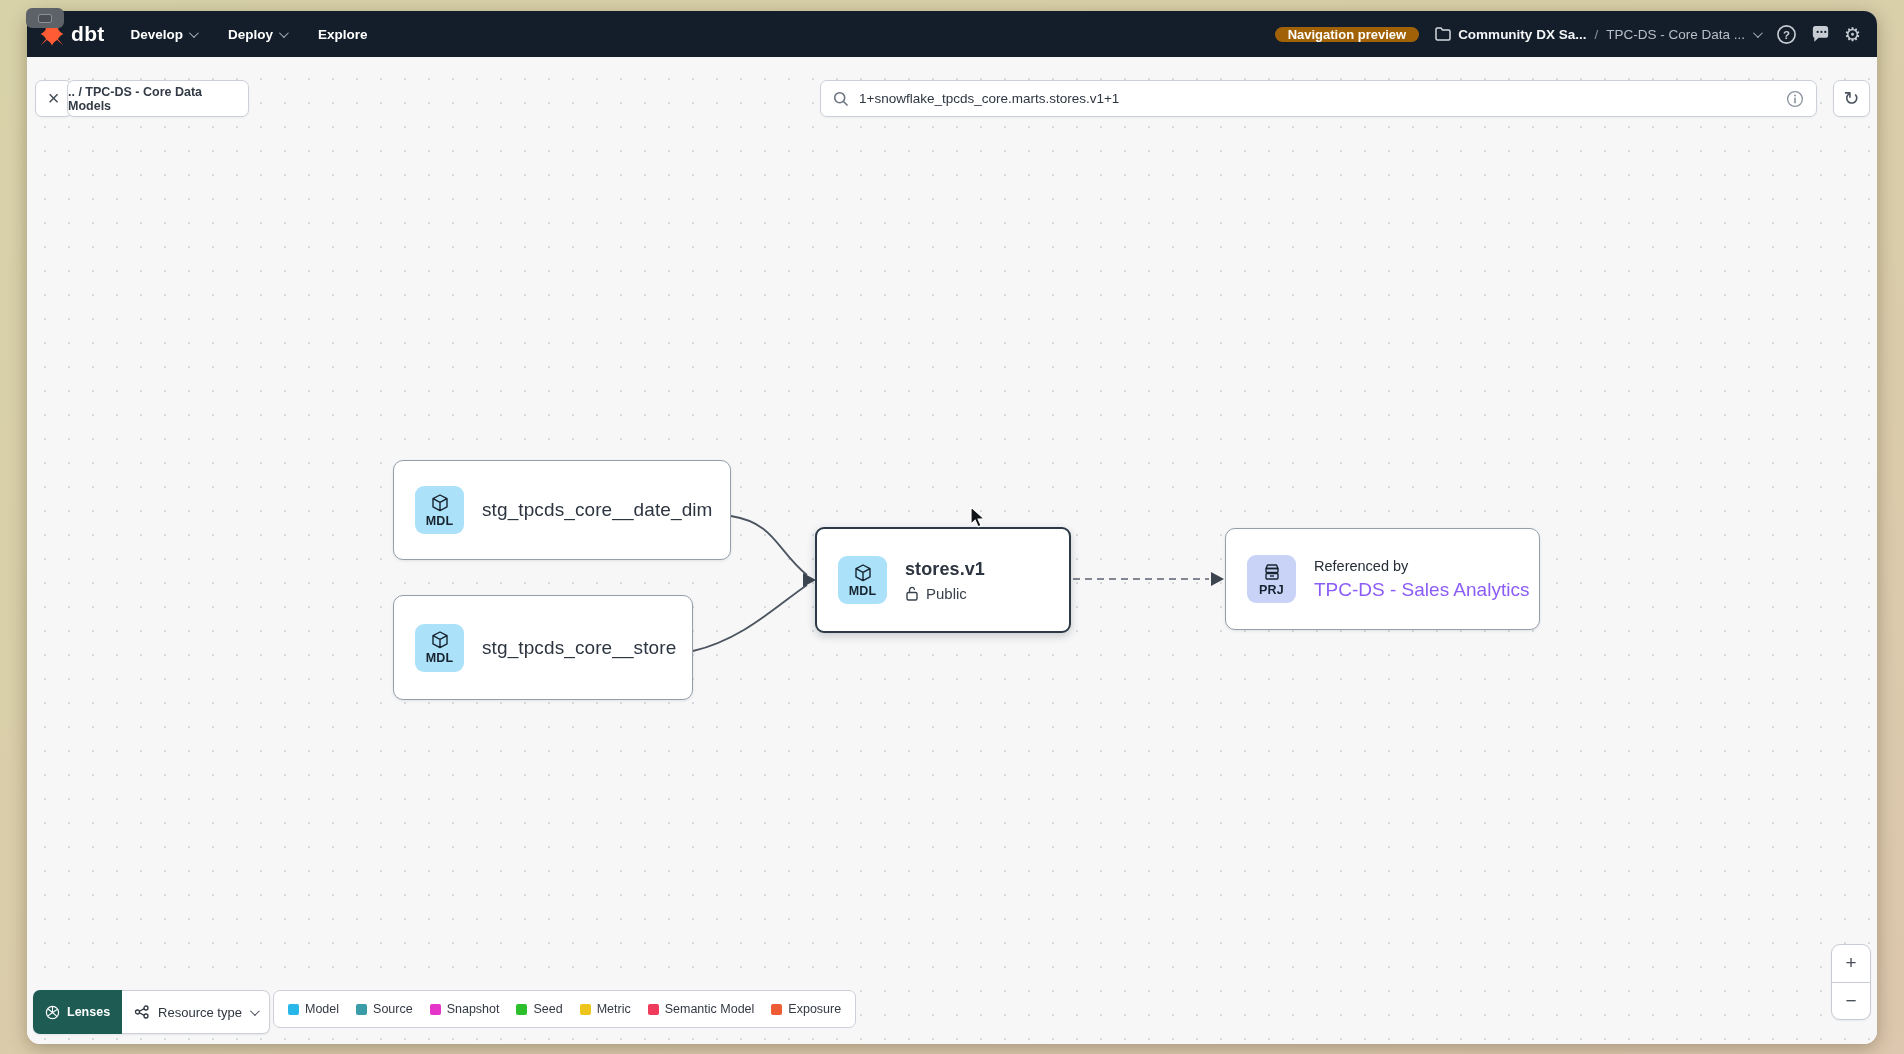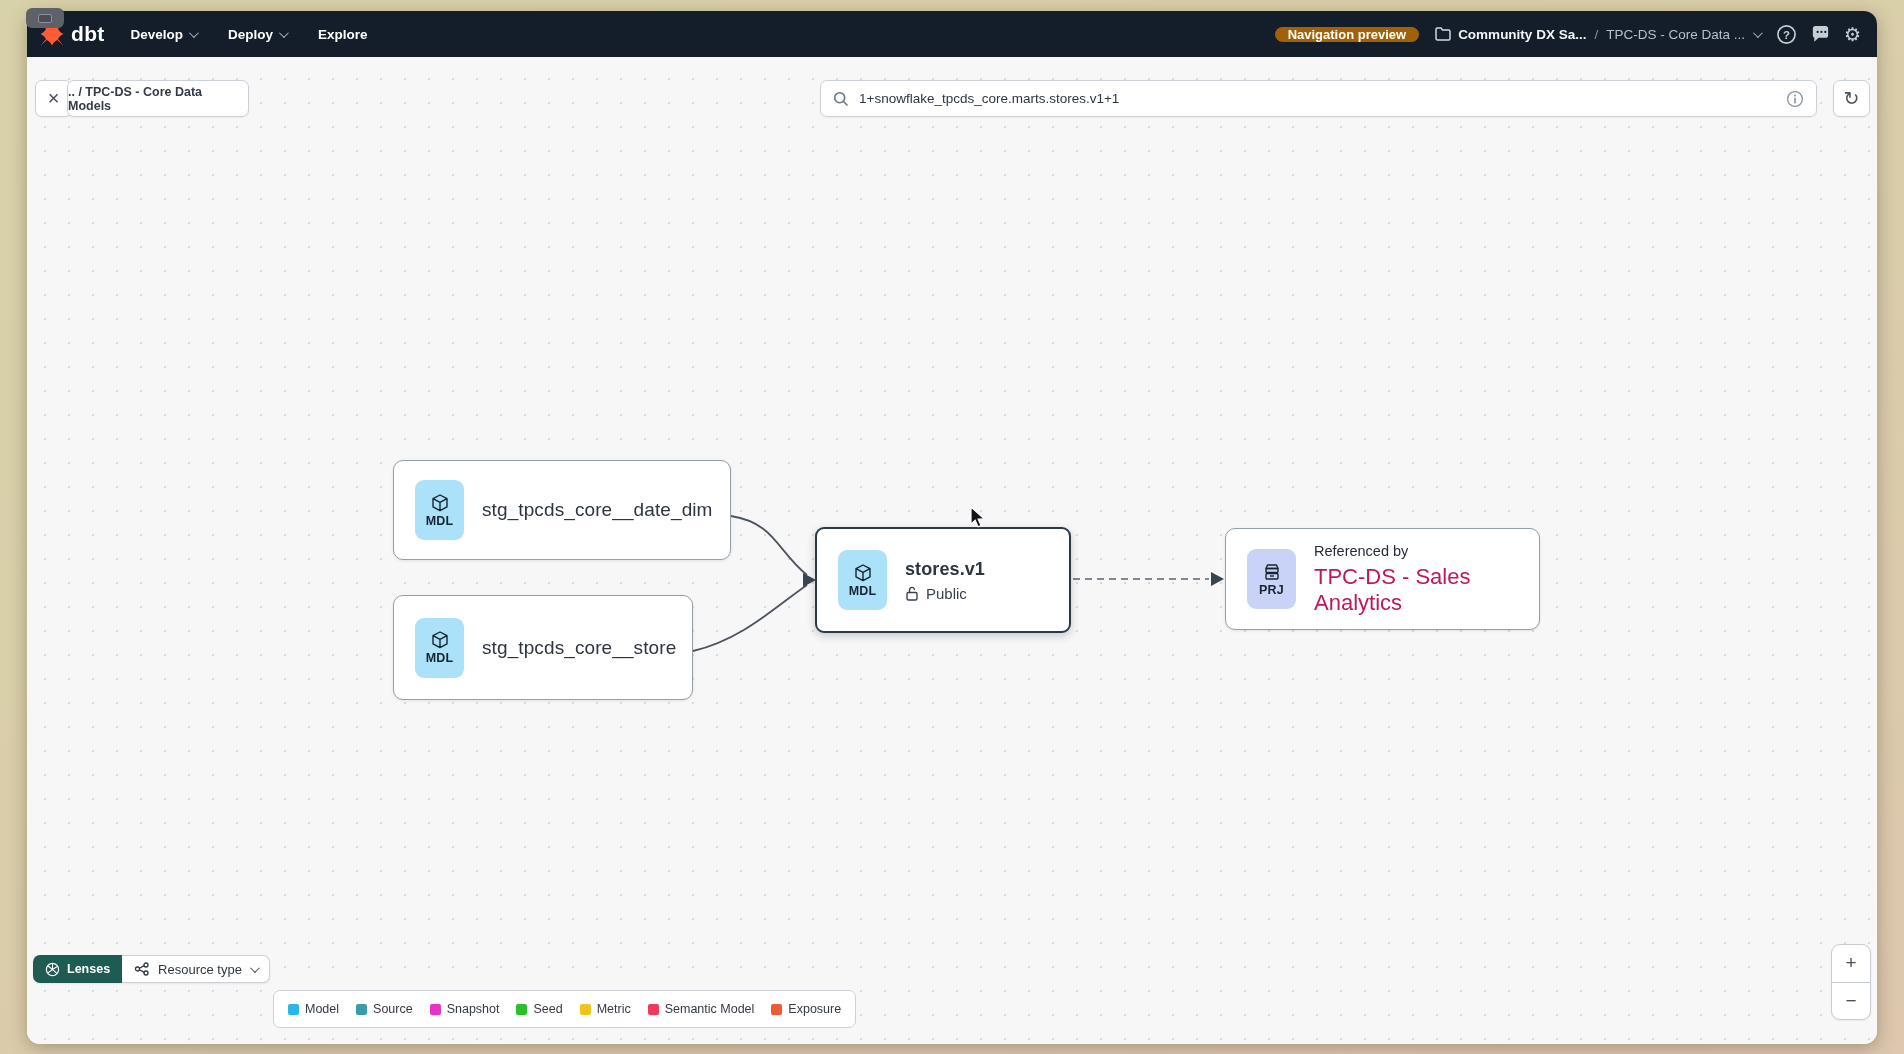--- a/index.html
+++ b/index.html
@@ -66,33 +66,33 @@
   }
   .refresh-btn{ left:1806px; width:37px; font-size:19px; color:#4a525c; }
   
   .node{
     position:absolute; background:#fff; border:1px solid #949fab; border-radius:10px;
     display:flex; align-items:center; padding-left:21px; gap:18px;
     box-shadow:0 1px 3px rgba(25,35,45,.10); cursor:pointer;
   }
   .node.selected{ border:2.5px solid #2c3946; border-radius:9px; box-shadow:0 3px 8px rgba(25,35,45,.22); }
   .badge{
-    width:49px; height:60px; border-radius:9px; display:flex; flex-direction:column;
+    width:49px; height:48px; border-radius:9px; display:flex; flex-direction:column;
     align-items:center; justify-content:center; gap:1px; flex:none;
   }
   .badge.mdl{ background:#abe2fa; }
   .badge.prj{ background:#c9d3f8; }
   .badge .tag{ font-size:12.5px; font-weight:bold; color:#17242f; letter-spacing:.2px; }
   .node .label{ font-size:19px; color:#2d3541; letter-spacing:.1px; }
   .node .col{ display:flex; flex-direction:column; gap:5px; }
   .node .subrow{ display:flex; align-items:center; gap:7px; font-size:15px; color:#39414c; }
   .node .title-sm{ font-size:14.5px; color:#252c36; }
-  .node .label-lg{ font-size:22px; color:#be185d; }
-  
-  .lens-ctl{ position:absolute; left:6px; top:898px; height:28px; display:flex; border-radius:7px;
+  .node .label-lg{ font-size:19px; color:#8b5cf6; }
+  
+  .lens-ctl{ position:absolute; left:6px; top:933px; height:44px; display:flex; border-radius:7px;
     box-shadow:0 1px 2px rgba(20,30,40,.08); }
   .lens-btn{
     display:flex; align-items:center; gap:7px; background:#1d5b53; color:#fff;
     font-size:12.5px; font-weight:bold; padding:0 12px; border-radius:7px 0 0 7px; cursor:pointer;
   }
   .rtype-btn{
     display:flex; align-items:center; gap:8px; background:#fff; border:1px solid #ccd1d8;
     border-left:none; color:#2e3641; font-size:13px; padding:6px 12px; border-radius:0 7px 7px 0; cursor:pointer;
   }
   .legend{

